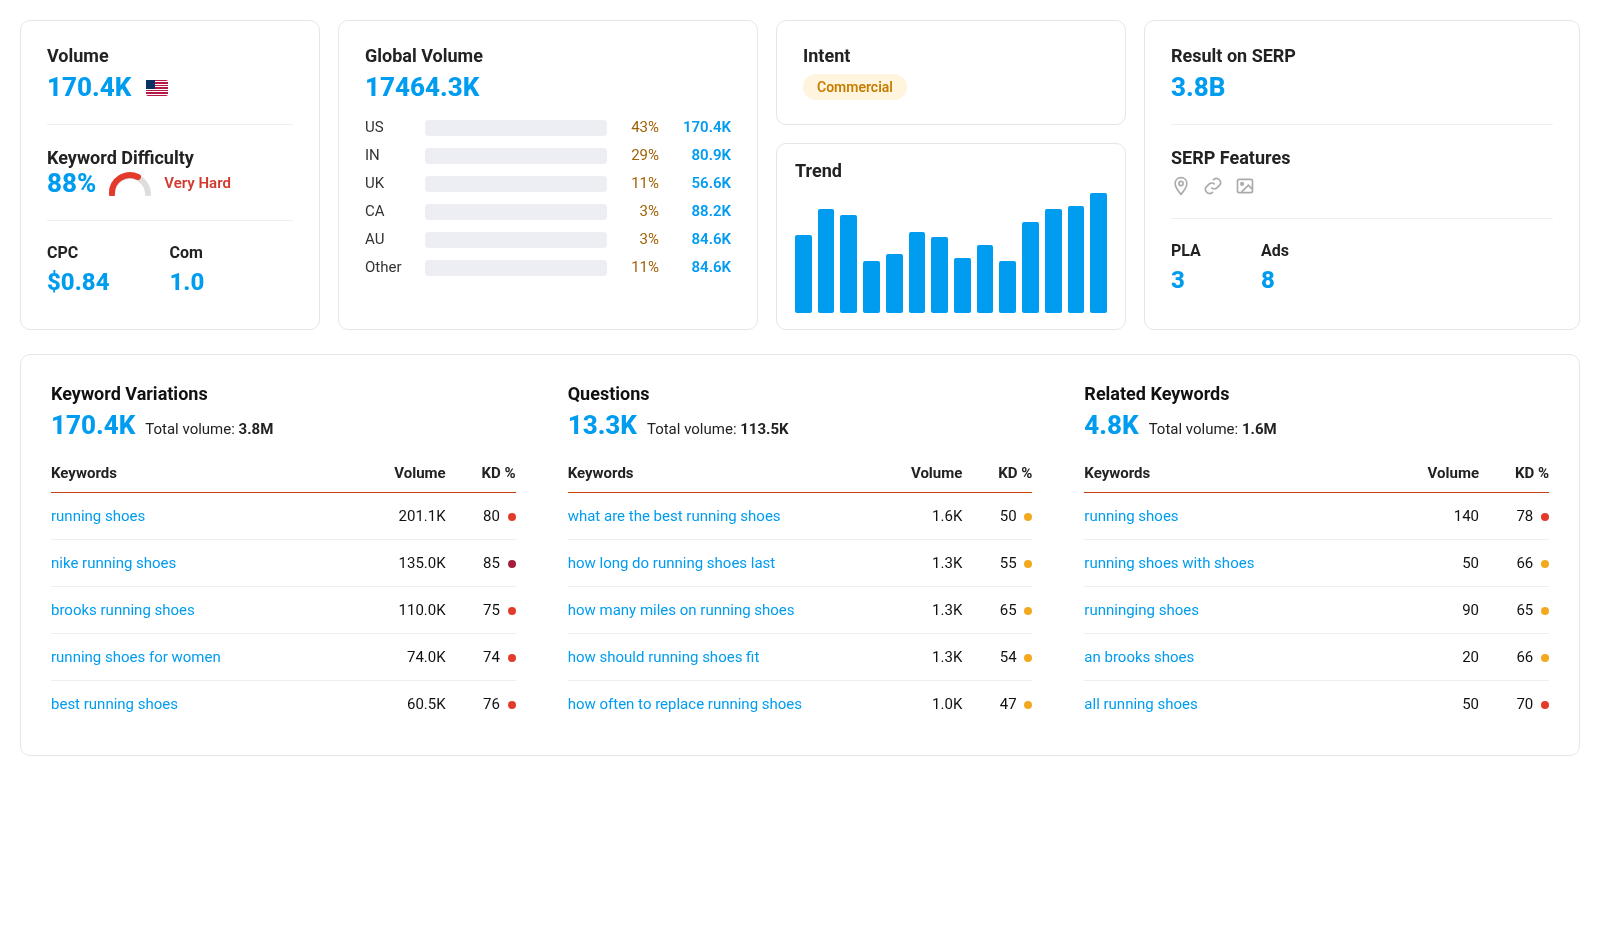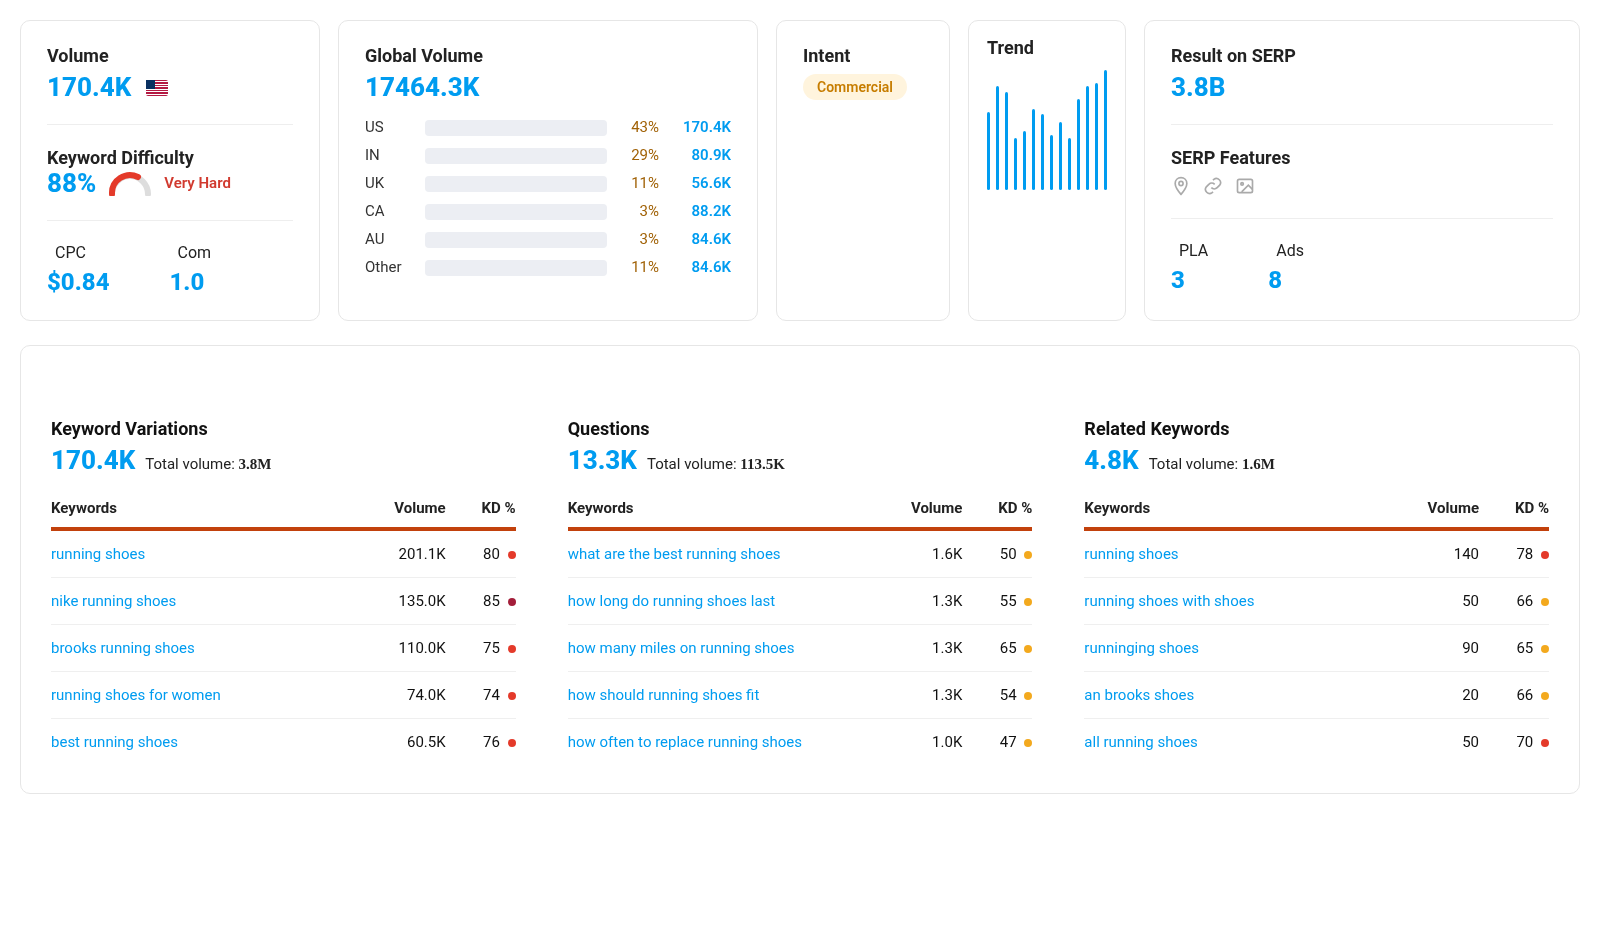--- a/index.html
+++ b/index.html
@@ -5,48 +5,48 @@
   *{box-sizing:border-box;margin:0;padding:0;}
   body{font-family:-apple-system,BlinkMacSystemFont,"Segoe UI",Roboto,Helvetica,Arial,sans-serif;background:#fff;color:#111;padding:20px 20px 30px;}
   .row{display:flex;gap:18px;}
   .card{border:1px solid #e6e6e6;border-radius:10px;padding:24px 26px;background:#fff;}
   .top .card{flex:1;}
   .top{margin-bottom:24px;}
   .label{font-size:18px;font-weight:700;color:#222;}
   .big{font-size:26px;font-weight:800;color:#009cf0;margin-top:6px;}
   .divider{border:none;border-top:1px solid #eee;margin:22px 0;}
   .metric-sub{display:flex;gap:60px;}
-  .sub-label{font-size:16px;font-weight:400;color:#222;margin-left:8px;}
+  .sub-label{font-size:16px;font-weight:700;color:#222;}
   .sub-val{font-size:24px;font-weight:800;color:#009cf0;margin-top:6px;}
   
   .gv-row{display:flex;align-items:flex-end;gap:12px;margin-bottom:10px;font-size:15px;}
   .gv-country{width:48px;text-align:left;color:#333;}
   .gv-bar{flex:1;height:16px;background:#eceef3;border-radius:4px;overflow:hidden;}
   .gv-fill{height:100%;background:#009cf0;}
   .gv-pct{width:40px;text-align:right;color:#a16207;}
   .gv-vol{width:60px;text-align:right;color:#009cf0;font-weight:600;}
   
   .badge{display:inline-block;background:#fff4dd;color:#c77d00;font-weight:600;padding:5px 14px;border-radius:18px;font-size:14px;margin-top:8px;}
   
   .trend-card{padding:16px 18px;}
   .bars{display:flex;align-items:flex-end;gap:6px;height:120px;margin-top:12px;}
   .bars div{flex:1;background:#009cf0;border-radius:2px;}
   
   .serp-icons{display:flex;gap:12px;margin-top:8px;color:#aaa;font-size:18px;}
   .serp-icons svg{width:20px;height:20px;stroke:#aaa;fill:none;stroke-width:2;}
   
   .bottom-card{border:1px solid #e6e6e6;border-radius:10px;padding:28px 30px;display:flex;gap:52px;}
   .list-col{flex:1;}
-  .list-head{font-size:18px;font-weight:700;margin-bottom:6px;margin-top:44px;}
+  .list-head{font-size:18px;font-weight:700;margin-bottom:6px;}
   .list-sub{display:flex;align-items:baseline;gap:10px;margin-bottom:16px;}
   .list-count{font-size:26px;font-weight:800;color:#009cf0;}
   .list-total{font-size:15px;color:#222;}
-  .list-total b{font-weight:700;font-family:Liberation Serif, serif;}
+  .list-total b{font-weight:700;}
   table{width:100%;border-collapse:collapse;}
-  th{font-size:15px;font-weight:700;text-align:left;padding:8px 0 10px;border-bottom:4px solid #c2410c;color:#222;}
+  th{font-size:15px;font-weight:700;text-align:left;padding:8px 0 10px;border-bottom:1px solid #c2410c;color:#222;}
   th.r,td.r{text-align:right;}
   td{padding:14px 0;border-bottom:1px solid #efefef;font-size:15px;}
   tr:last-child td{border-bottom:none;}
   td.kw{color:#009cf0;}
   td.kw span{cursor:pointer;}
   .kd-dot{display:inline-block;width:8px;height:8px;border-radius:50%;margin-left:4px;vertical-align:middle;}
   
   .gauge-wrap{display:flex;align-items:center;gap:12px;}
   .gauge{width:44px;height:26px;}
   .hard{color:#d13a2f;font-size:15px;font-weight:600;}
@@ -124,21 +124,21 @@
         </div>
         <div class="gv-row">
           <span class="gv-country">Other</span>
           <span class="gv-bar"><span class="gv-fill" style="width:11%"></span></span>
           <span class="gv-pct">11%</span>
           <span class="gv-vol">84.6K</span>
         </div>
       </div>
   </div>
 
-  <div style="flex:0 0 350px;display:flex;flex-direction:row;gap:18px;">
+  <div style="flex:0 0 350px;display:flex;flex-direction:column;gap:18px;">
     <div class="card">
       <div class="label">Intent</div>
       <span class="badge">Commercial</span>
     </div>
     <div class="card trend-card" style="flex:1">
       <div class="label">Trend</div>
       <div class="bars" id="trend-bars">
           <div style="height: 65.2174%;"></div>
           <div style="height: 86.9565%;"></div>
           <div style="height: 81.5217%;"></div>

